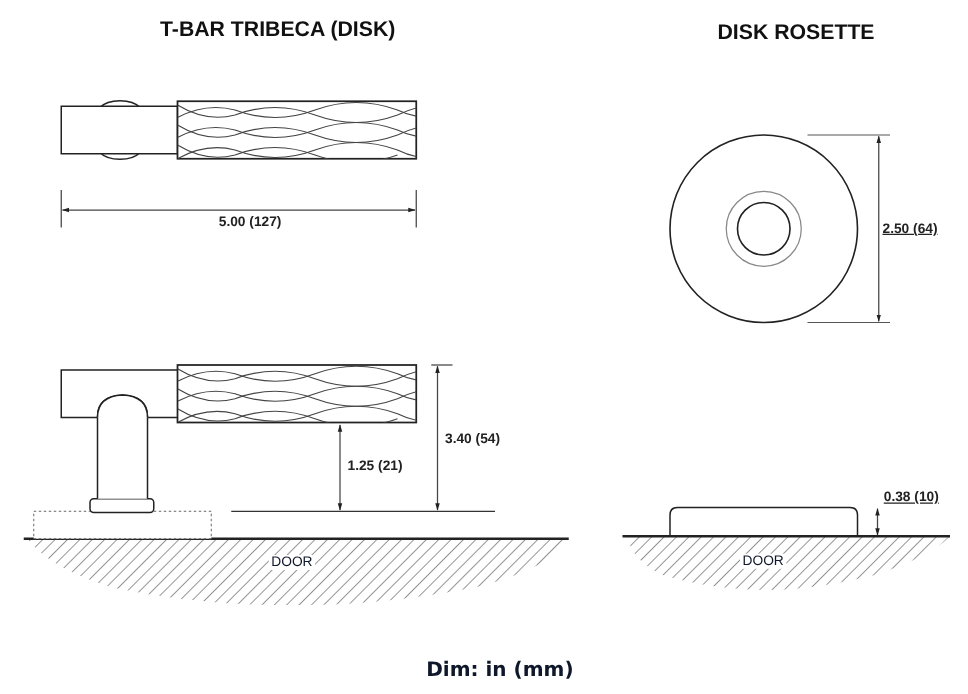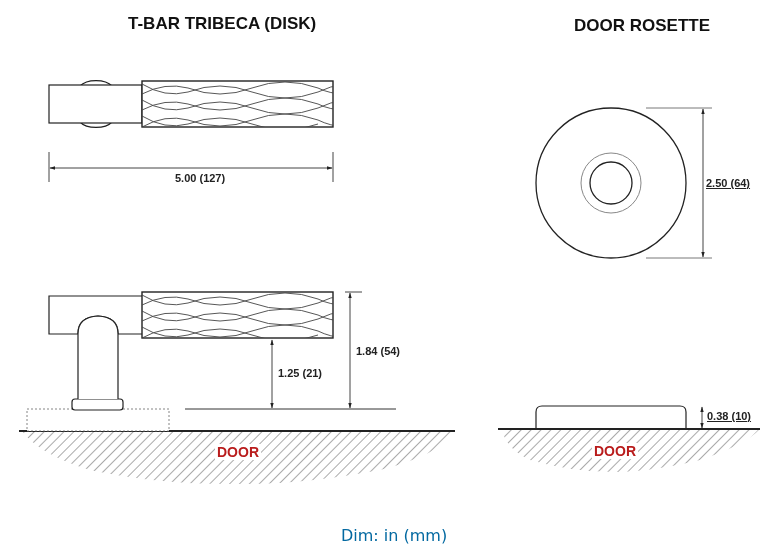--- a/index.html
+++ b/index.html
@@ -1,20 +1,20 @@
 <!DOCTYPE html>
 <html><head>
   <meta charset="utf-8">
   <style>
     html, body { margin: 0; padding: 0; background: #ffffff; }
     body { width: 774px; height: 555px; position: relative; overflow: hidden; font-family: "Liberation Sans", sans-serif; }
     .title { position: absolute; font-family: "Liberation Sans", sans-serif; font-weight: bold; font-size: 17px; color: #111; letter-spacing: 0px; white-space: nowrap; }
     .dimlabel { position: absolute; font-family: "Liberation Sans", sans-serif; font-weight: bold; font-size: 11px; color: #222; white-space: nowrap; }
-    .doorlabel { position: absolute; font-family: "Liberation Sans", sans-serif; font-weight: bold; font-size: 14px; color: #b91c1c; white-space: nowrap; background: #fff; padding: 0 2px; }
-    .footer { position: absolute; font-family: "DejaVu Sans", sans-serif; font-weight: normal; font-size: 16px; color: #0369a1; white-space: nowrap; }
+    .doorlabel { position: absolute; font-family: "Liberation Sans", sans-serif; font-weight: normal; font-size: 11px; color: #0f172a; white-space: nowrap; background: #fff; padding: 0 2px; }
+    .footer { position: absolute; font-family: "DejaVu Sans", sans-serif; font-weight: bold; font-size: 16px; color: #0f172a; white-space: nowrap; }
     svg.canvas { position: absolute; left: 0; top: 0; }
   </style>
 </head>
 <body>
 
 <svg class="canvas" width="774" height="555" viewBox="0 0 774 555" xmlns="http://www.w3.org/2000/svg">
   <defs>
     <pattern id="hatch" patternUnits="userSpaceOnUse" width="7" height="7" patternTransform="rotate(45)">
       <line x1="0" y1="0" x2="0" y2="7" stroke="#555" stroke-width="1"></line>
     </pattern>
@@ -92,24 +92,24 @@
 
   <g>
     <path d="M502,429 L760,429 Q745,445 700,460 Q650,472 615,472 Q570,472 530,460 Q505,448 502,429 Z" fill="url(#hatch)" stroke="none"></path>
     <path d="M536,429 L536,412 Q536,406 542,406 L680,406 Q686,406 686,412 L686,429" fill="#fff" stroke="#222" stroke-width="1.2"></path>
     <line x1="498" y1="429" x2="760" y2="429" stroke="#222" stroke-width="2"></line>
     <line x1="702" y1="407" x2="702" y2="428" stroke="#444" stroke-width="1" marker-start="url(#arr)" marker-end="url(#arr)"></line>
   </g>
 </svg>
 
 <div class="title" style="left:128px; top:14px;">T-BAR TRIBECA (DISK)</div>
-<div class="title" style="left:574px; top:16px;">DOOR ROSETTE</div>
+<div class="title" style="left:574px; top:16px;">DISK ROSETTE</div>
 
 <div class="dimlabel" style="left:175px; top:172px;text-align:center;">5.00 (127)</div>
 <div class="dimlabel" style="left:278px; top:367px;">1.25 (21)</div>
-<div class="dimlabel" style="left:356px; top:345px;">1.84 (54)</div>
+<div class="dimlabel" style="left:356px; top:345px;">3.40 (54)</div>
 <div class="doorlabel" style="left:215px; top:444px;">DOOR</div>
 
 <div class="dimlabel" style="left:706px; top:177px;text-decoration:underline;">2.50 (64)</div>
-<div class="dimlabel" style="left:707px; top:410px;text-decoration:underline;">0.38 (10)</div>
+<div class="dimlabel" style="left:707px; top:392px;text-decoration:underline;">0.38 (10)</div>
 <div class="doorlabel" style="left:592px; top:443px;">DOOR</div>
 
 <div class="footer" style="left:341px; top:526px;">Dim: in (mm)</div>
 
 </body></html>

